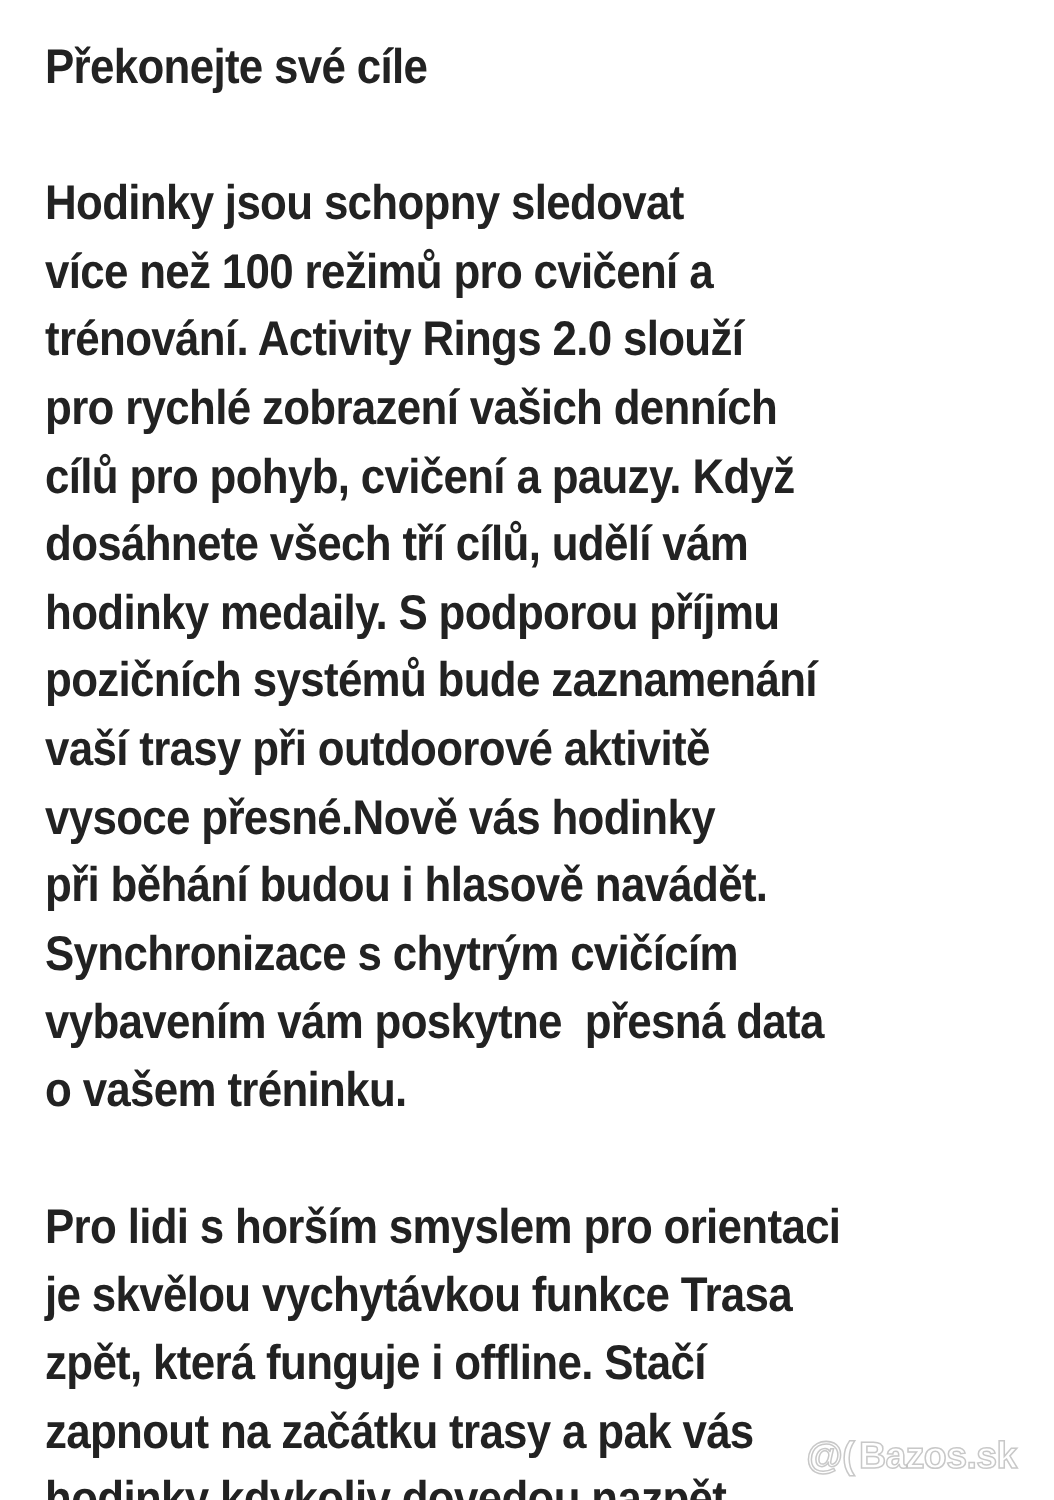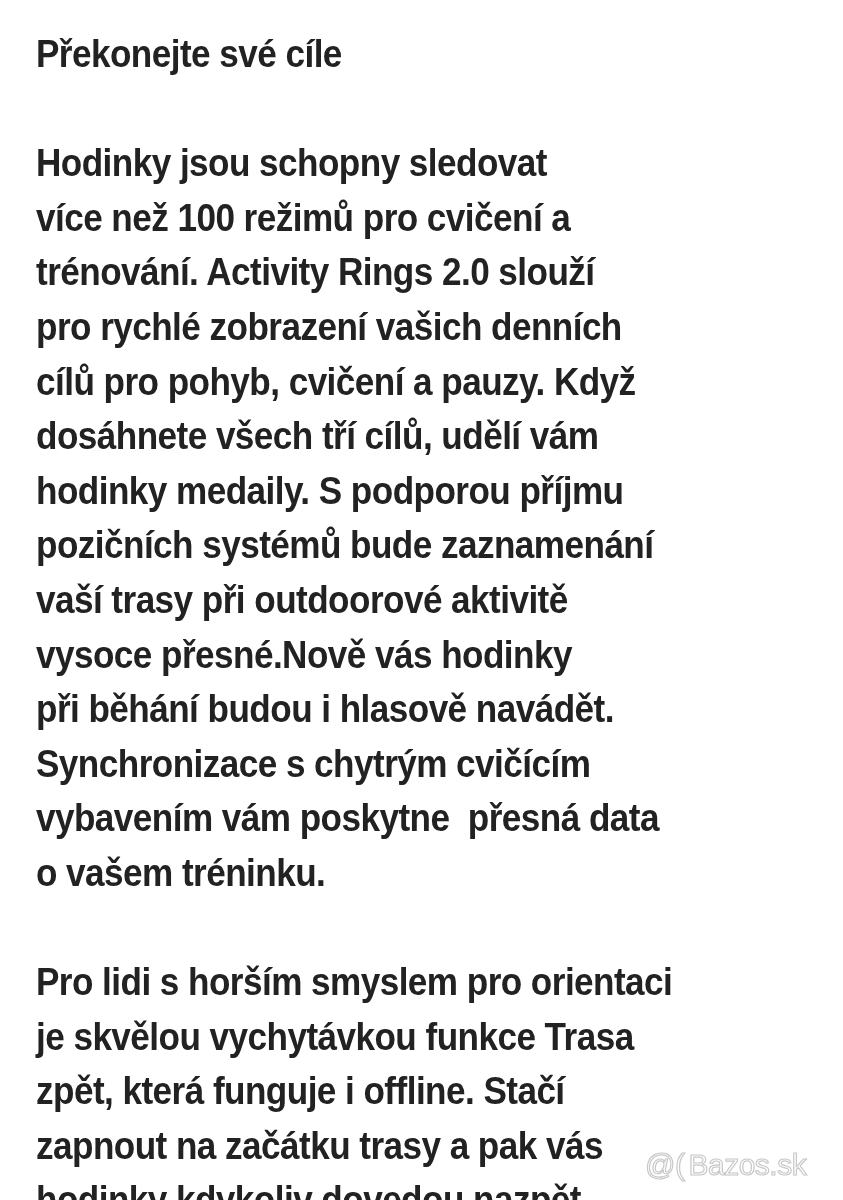--- a/index.html
+++ b/index.html
@@ -34,21 +34,21 @@
     .blank {
       display: block;
       height: 54.6px;
     }
     .watermark {
       position: absolute;
       left: 645px;
       top: 1148px;
       font-family: "Liberation Sans", sans-serif;
       font-size: 30px;
-      font-weight: normal;
+      font-weight: bold;
       color: transparent;
       -webkit-text-stroke: 1.2px rgba(190,190,190,0.85);
       letter-spacing: -0.5px;
       white-space: nowrap;
     }
     .watermark .at-icon {
       display: inline-block;
       margin-right: 4px;
     }
   </style>

